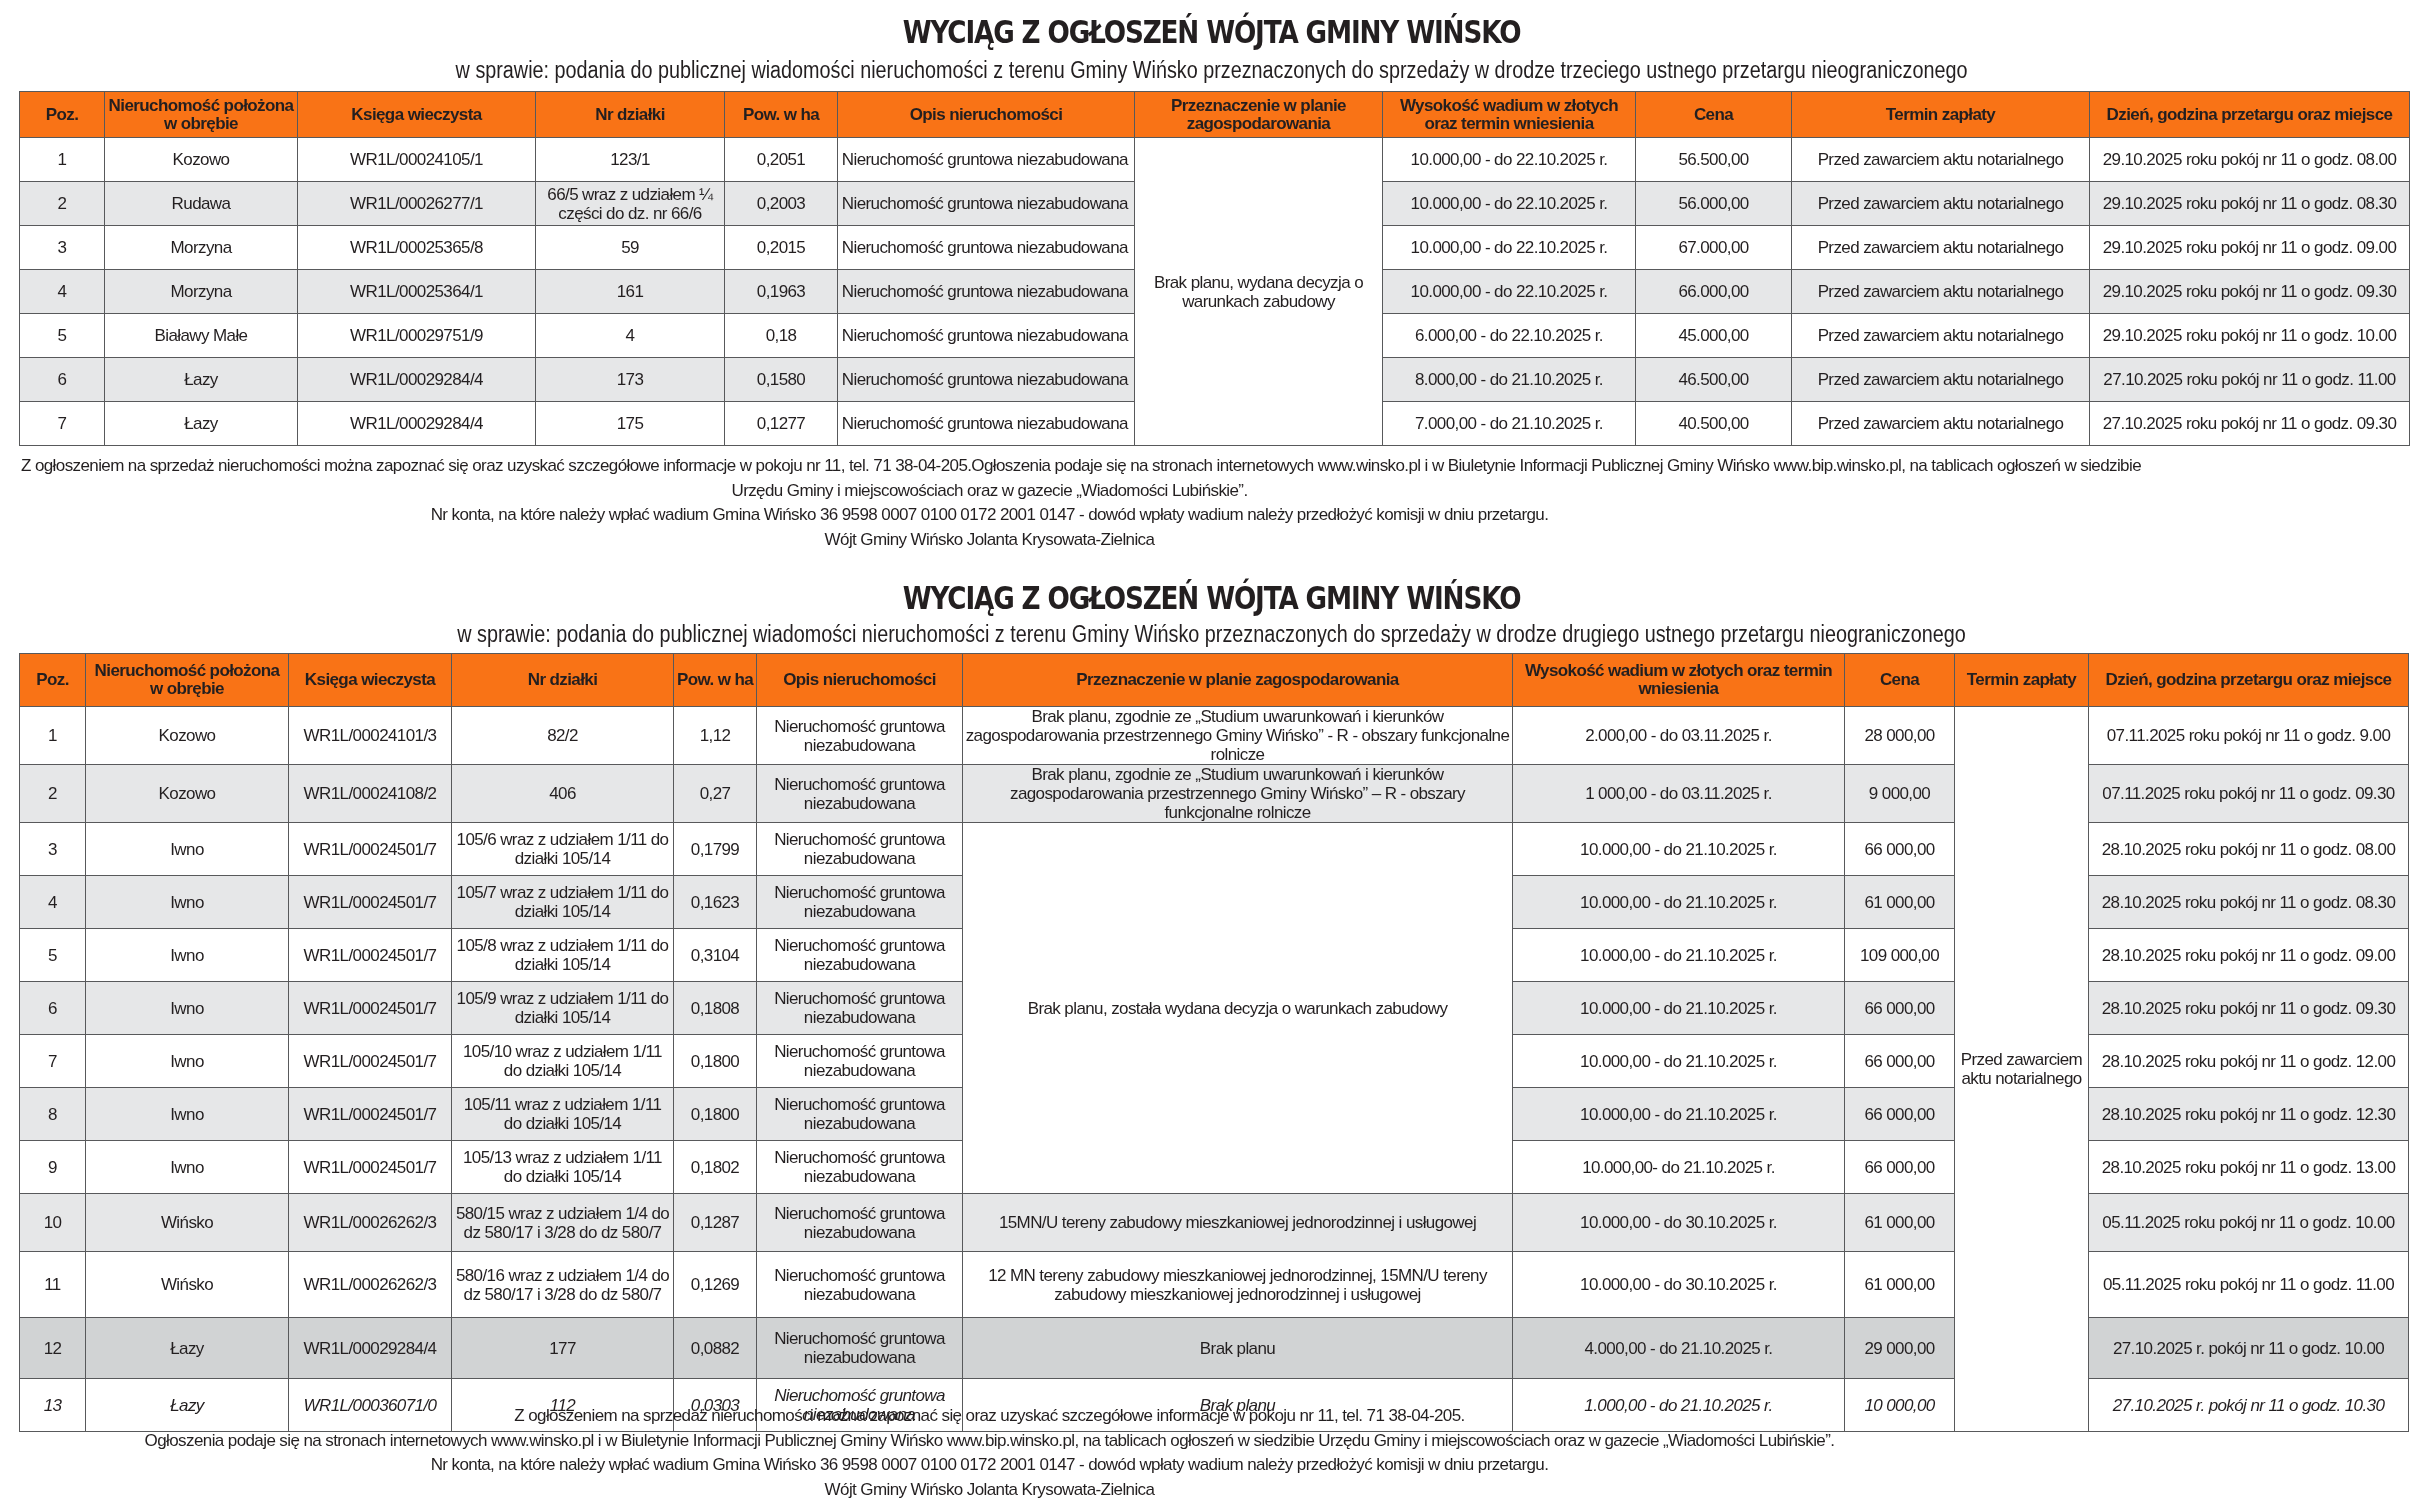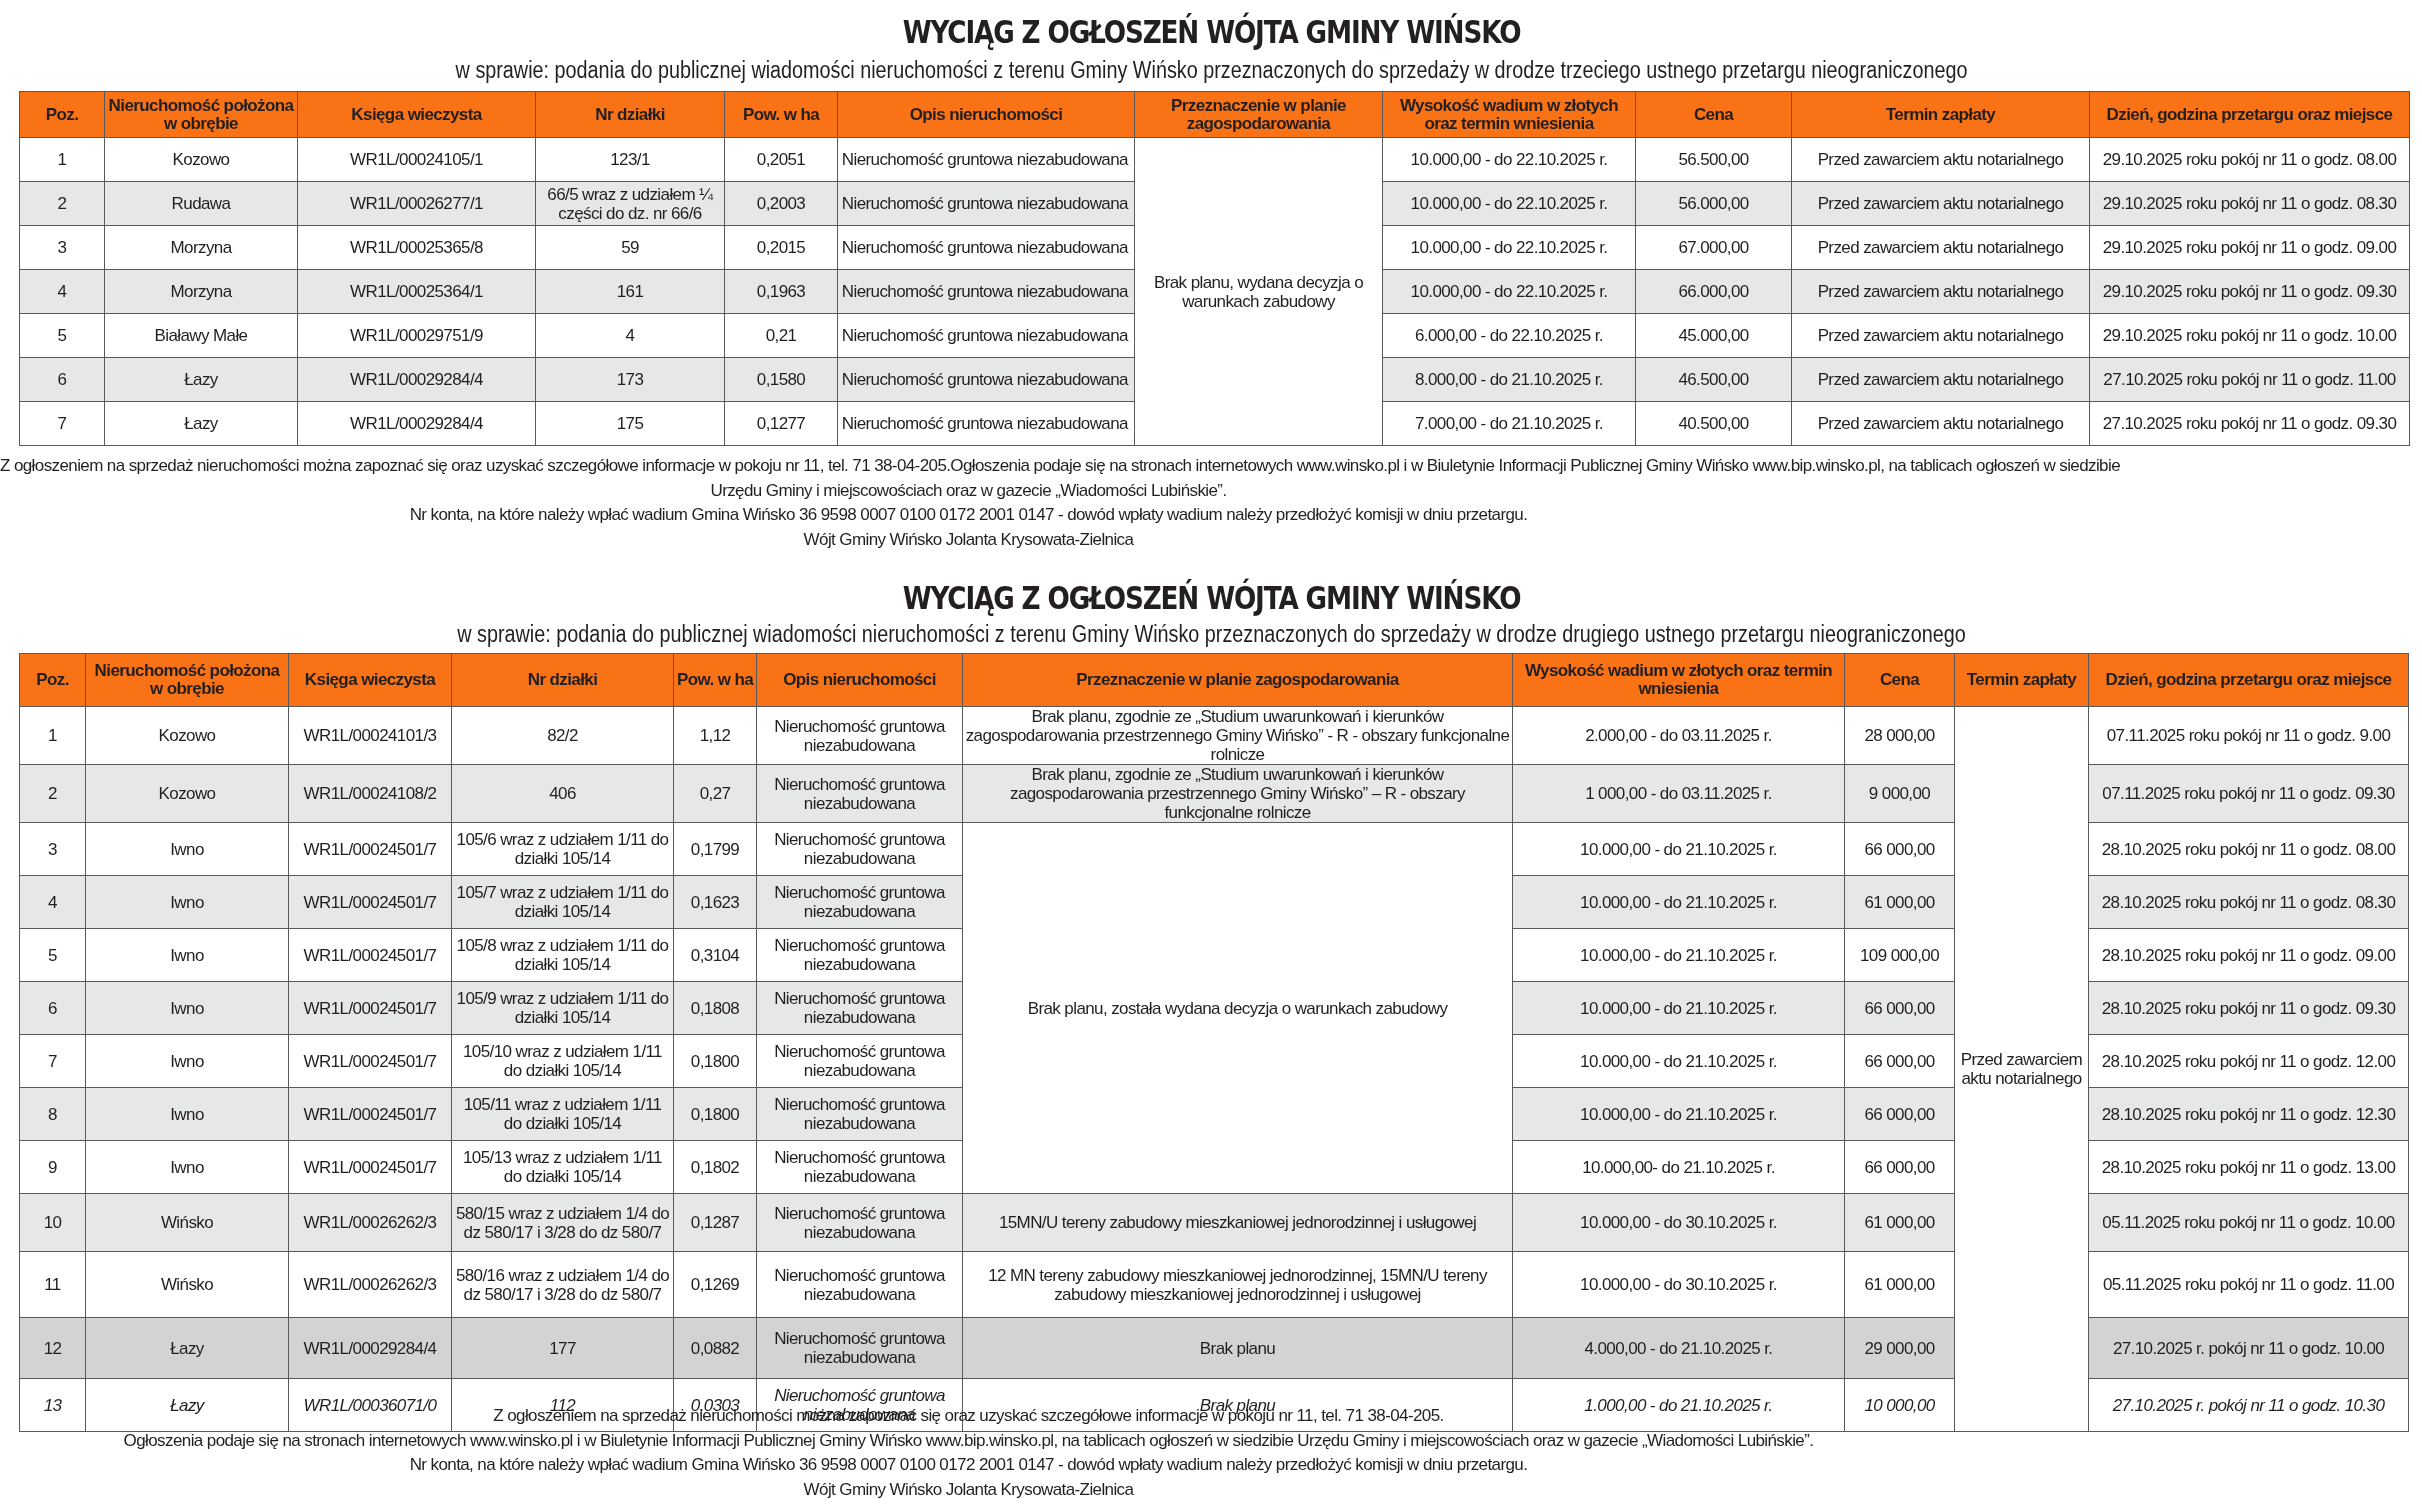--- a/index.html
+++ b/index.html
@@ -14,21 +14,21 @@
           font-size:17px; letter-spacing:-0.6px; }
   th, td { border:1.9px solid #58595b; text-align:center; vertical-align:middle;
            padding:0 1.9px; line-height:19px; overflow:hidden; }
   th { background:#f97316; font-weight:bold; font-size:17px; line-height:18px; }
   td { background:#ffffff; }
   tr.alt td { background:#e6e7e8; }
   tr.dark td { background:#d1d3d4; }
   td.merged, tr.alt td.merged, tr.dark td.merged { background:#ffffff; }
   td.left { text-align:left; padding-left:3.8px; }
   .foot { position:absolute; left:0; width:1937px; text-align:center; font-size:17px;
-          line-height:24.6px; letter-spacing:-0.6px; }
+          line-height:24.6px; letter-spacing:-0.6px;padding-left:21px; }
   .foot div { white-space:nowrap; }
 </style>
 </head>
 <body>
 
 <div class="title" style="top:13.2px;">WYCIĄG Z OGŁOSZEŃ WÓJTA GMINY WIŃSKO</div>
 <div class="subtitle" style="top:57px;">w sprawie: podania do publicznej wiadomości nieruchomości z terenu Gminy Wińsko przeznaczonych do sprzedaży w drodze trzeciego ustnego przetargu nieograniczonego</div>
 
 <table style="top:91px; width:2390px;">
   <colgroup>
@@ -107,21 +107,21 @@
         <td>10.000,00 - do 22.10.2025 r.</td>
         <td>66.000,00</td>
         <td>Przed zawarciem aktu notarialnego</td>
         <td>29.10.2025 roku pokój nr 11 o godz. 09.30</td>
       </tr>
       <tr style="height: 44px;">
         <td>5</td>
         <td>Białawy Małe</td>
         <td>WR1L/00029751/9</td>
         <td>4</td>
-        <td>0,21</td>
+        <td>0,18</td>
         <td class="left">Nieruchomość gruntowa niezabudowana</td>
         <td>6.000,00 - do 22.10.2025 r.</td>
         <td>45.000,00</td>
         <td>Przed zawarciem aktu notarialnego</td>
         <td>29.10.2025 roku pokój nr 11 o godz. 10.00</td>
       </tr>
       <tr class="alt" style="height: 44px;">
         <td>6</td>
         <td>Łazy</td>
         <td>WR1L/00029284/4</td>

